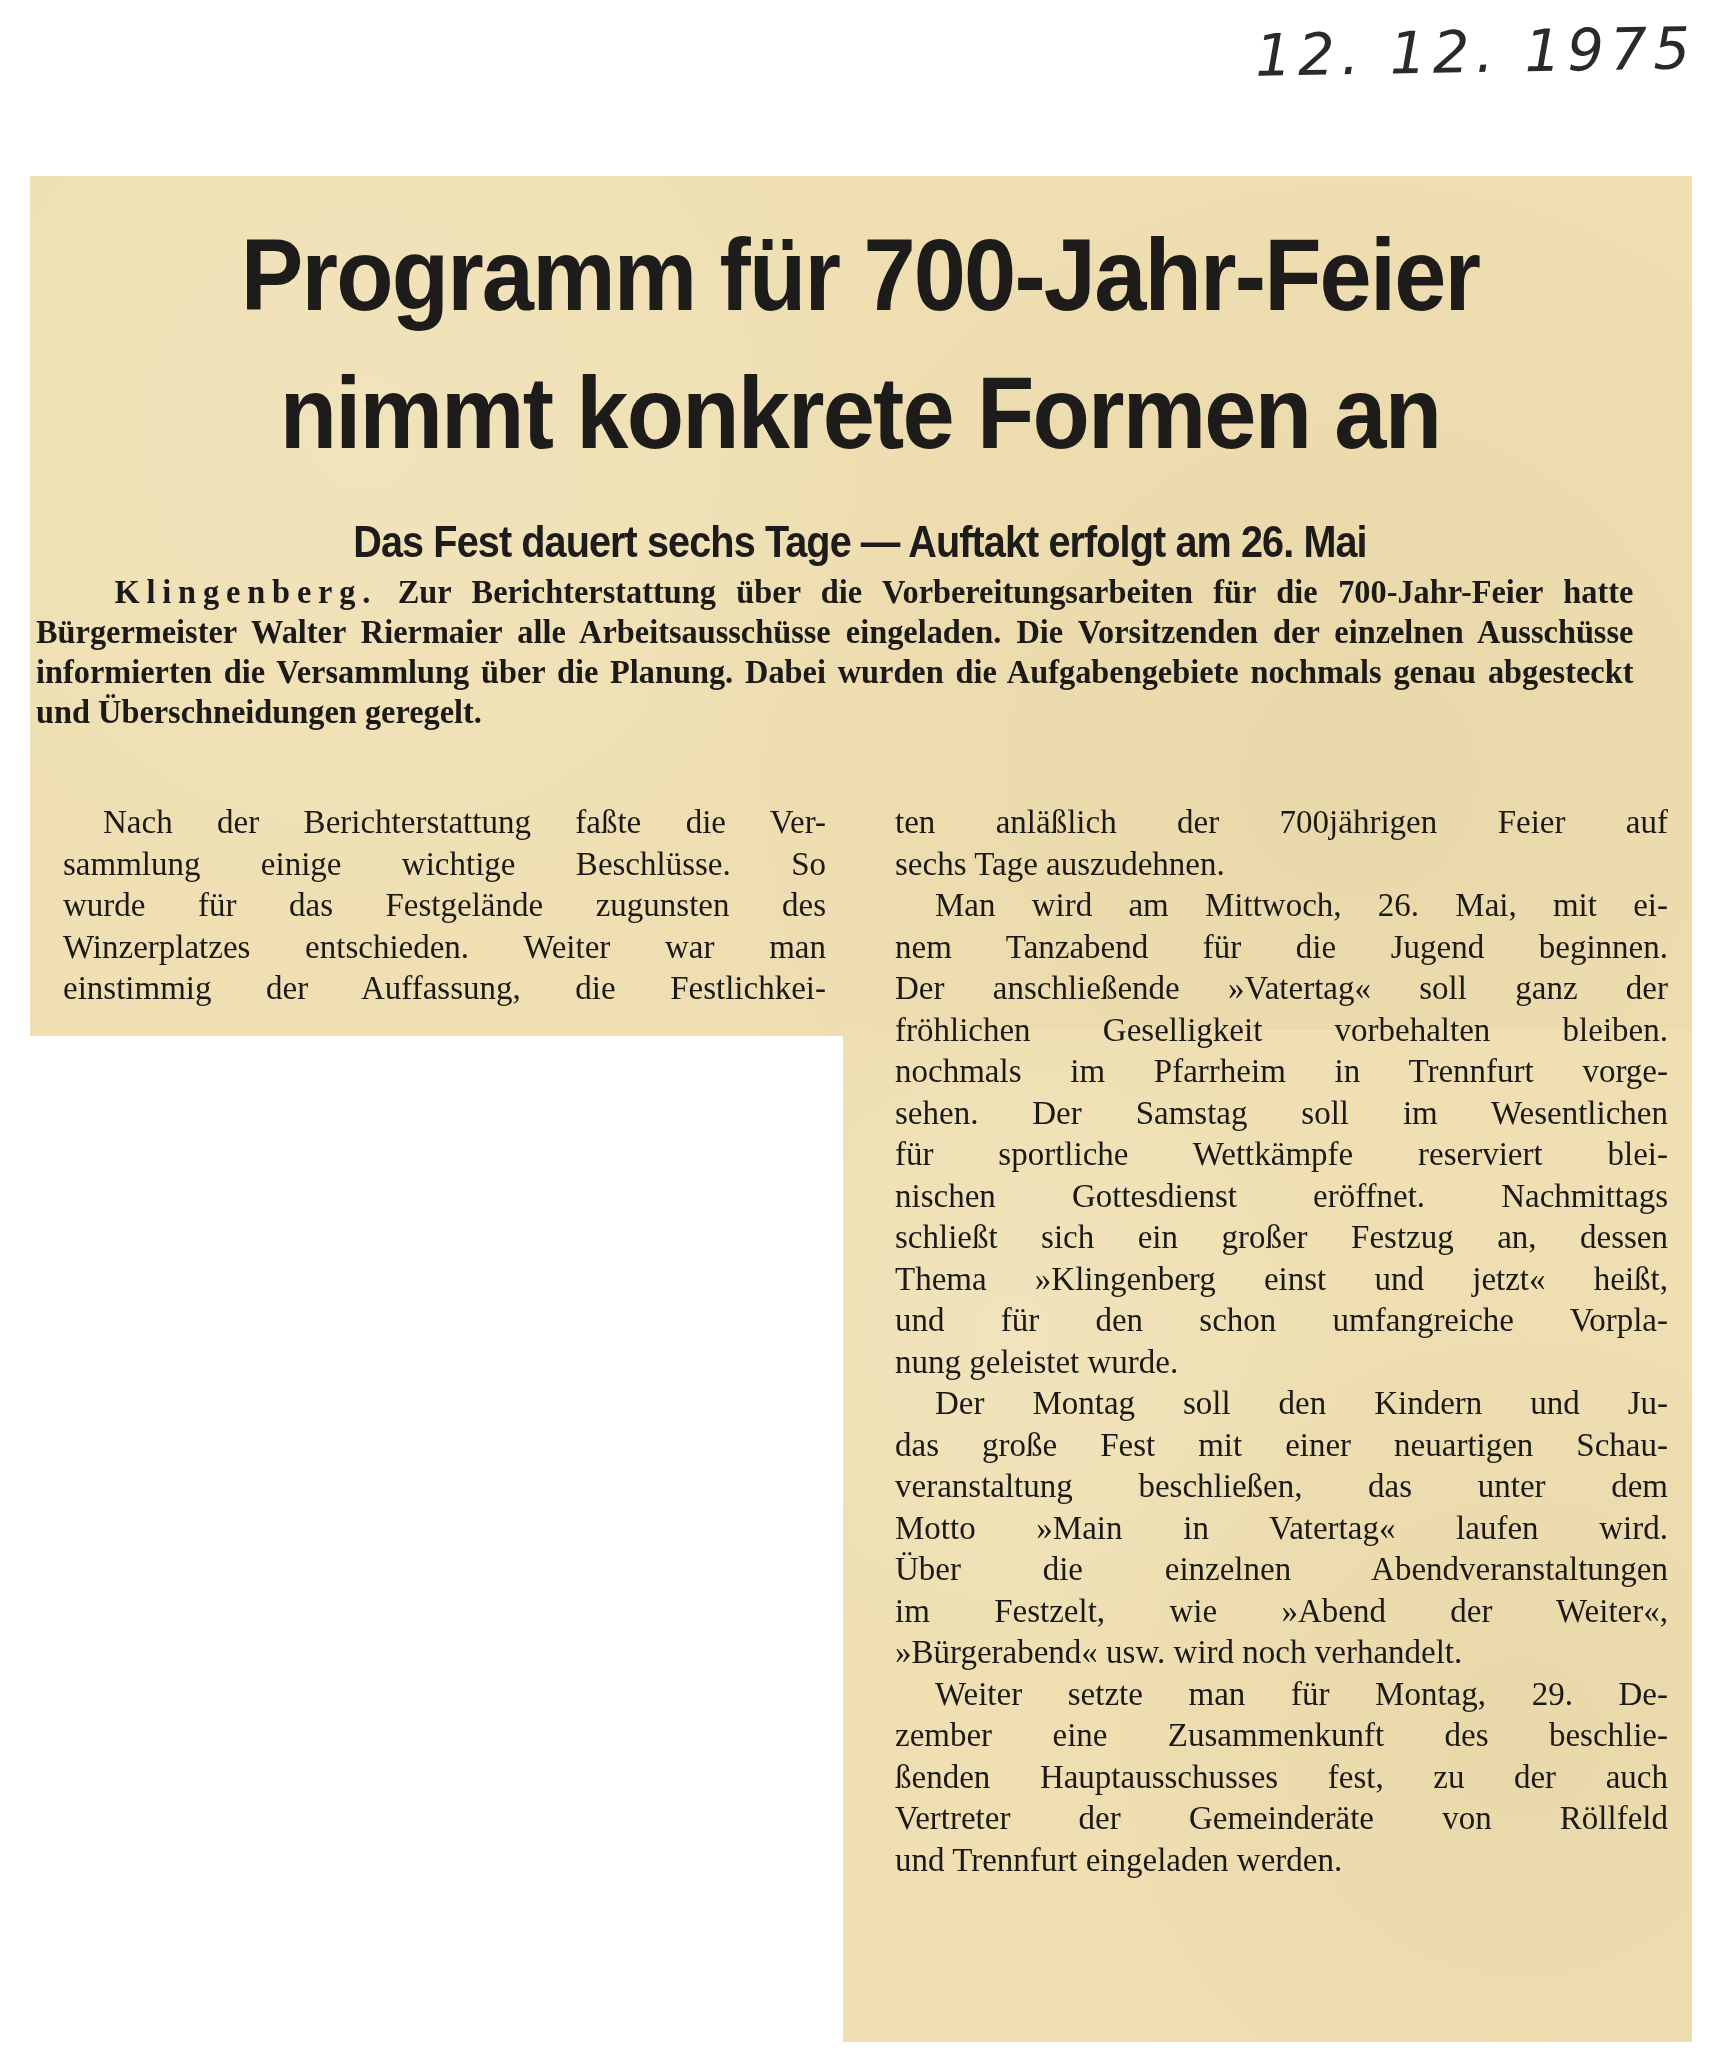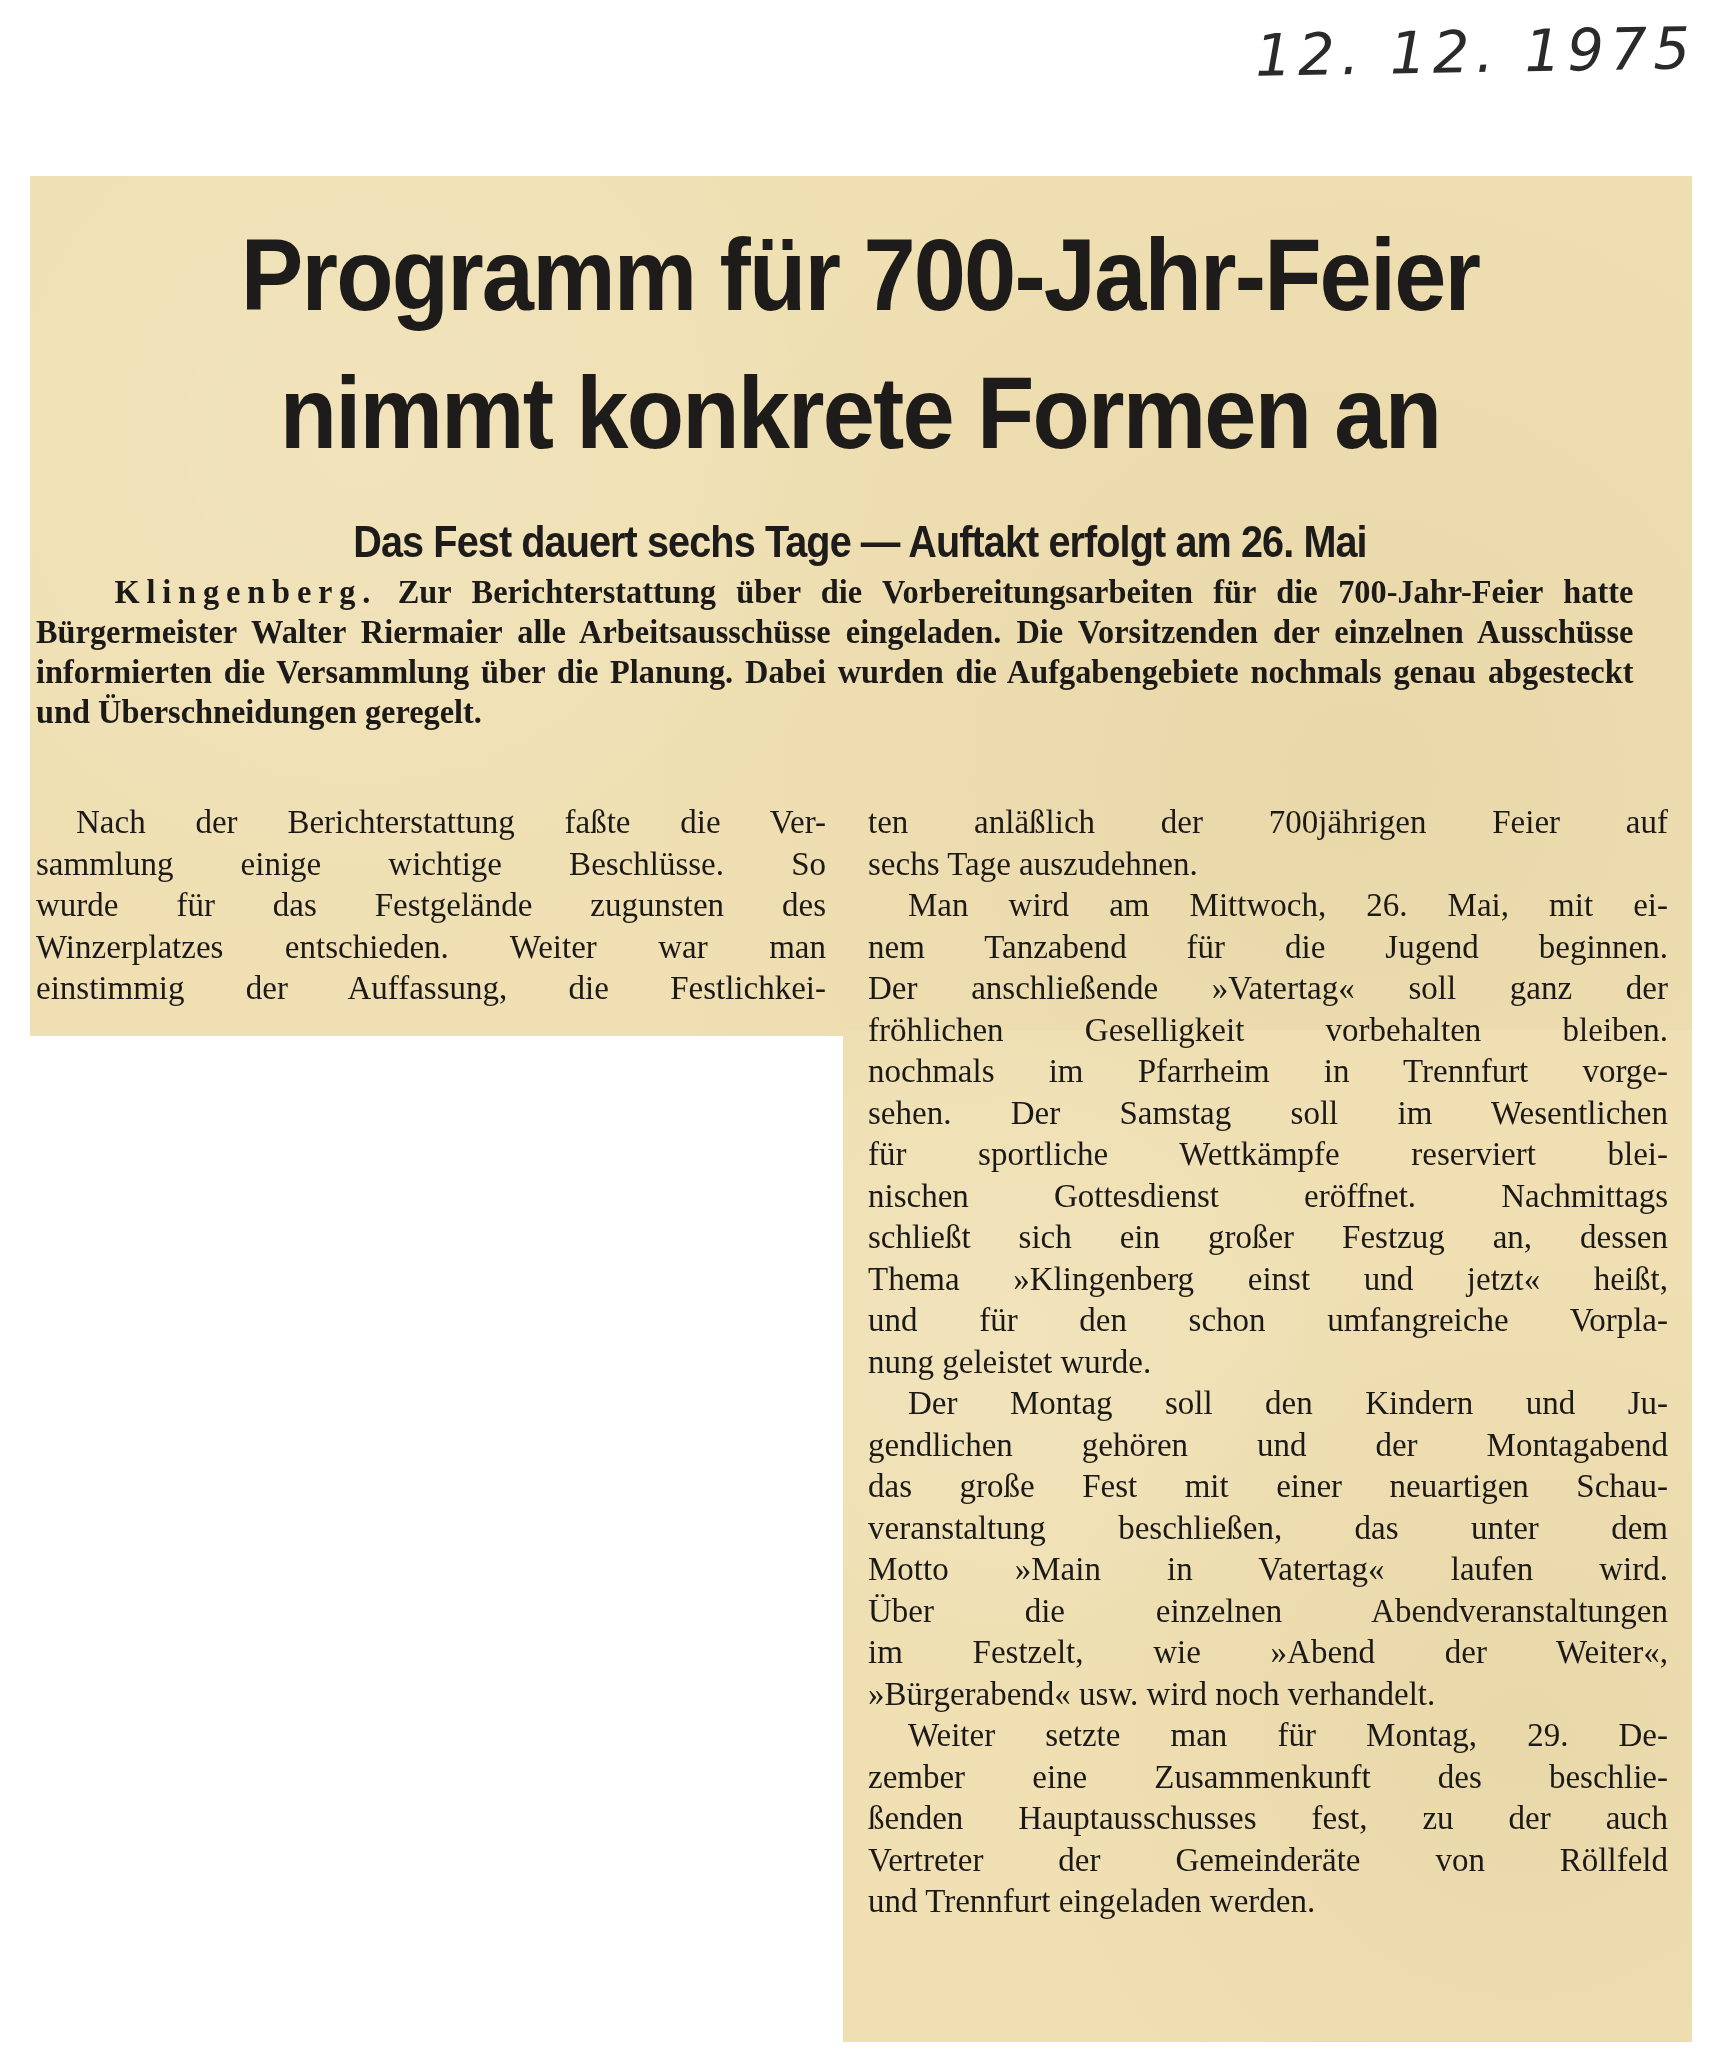--- a/index.html
+++ b/index.html
@@ -109,20 +109,21 @@
     }
     .col-right {
       left: 868px;
       top: 802px;
       width: 800px;
     }
     .col .line {
       display: block;
       text-align: justify;
       text-align-last: justify;
+      margin-left: 27px;
     }
     .col .line.last {
       text-align-last: left;
     }
     .col .line.indent {
       text-indent: 40px;
     }
   </style>
 </head>
 <body>
@@ -155,21 +156,20 @@
   <span class="line">fröhlichen Geselligkeit vorbehalten bleiben.</span>
   <span class="line">nochmals im Pfarrheim in Trennfurt vorge-</span>
   <span class="line">sehen. Der Samstag soll im Wesentlichen</span>
   <span class="line">für sportliche Wettkämpfe reserviert blei-</span>
   <span class="line">nischen Gottesdienst eröffnet. Nachmittags</span>
   <span class="line">schließt sich ein großer Festzug an, dessen</span>
   <span class="line">Thema »Klingenberg einst und jetzt« heißt,</span>
   <span class="line">und für den schon umfangreiche Vorpla-</span>
   <span class="line last">nung geleistet wurde.</span>
   <span class="line indent">Der Montag soll den Kindern und Ju-</span>
-  <span class="line">gendlichen gehören und der Montagabend</span>
   <span class="line">das große Fest mit einer neuartigen Schau-</span>
   <span class="line">veranstaltung beschließen, das unter dem</span>
   <span class="line">Motto »Main in Vatertag« laufen wird.</span>
   <span class="line">Über die einzelnen Abendveranstaltungen</span>
   <span class="line">im Festzelt, wie »Abend der Weiter«,</span>
   <span class="line last">»Bürgerabend« usw. wird noch verhandelt.</span>
   <span class="line indent">Weiter setzte man für Montag, 29. De-</span>
   <span class="line">zember eine Zusammenkunft des beschlie-</span>
   <span class="line">ßenden Hauptausschusses fest, zu der auch</span>
   <span class="line">Vertreter der Gemeinderäte von Röllfeld</span>

